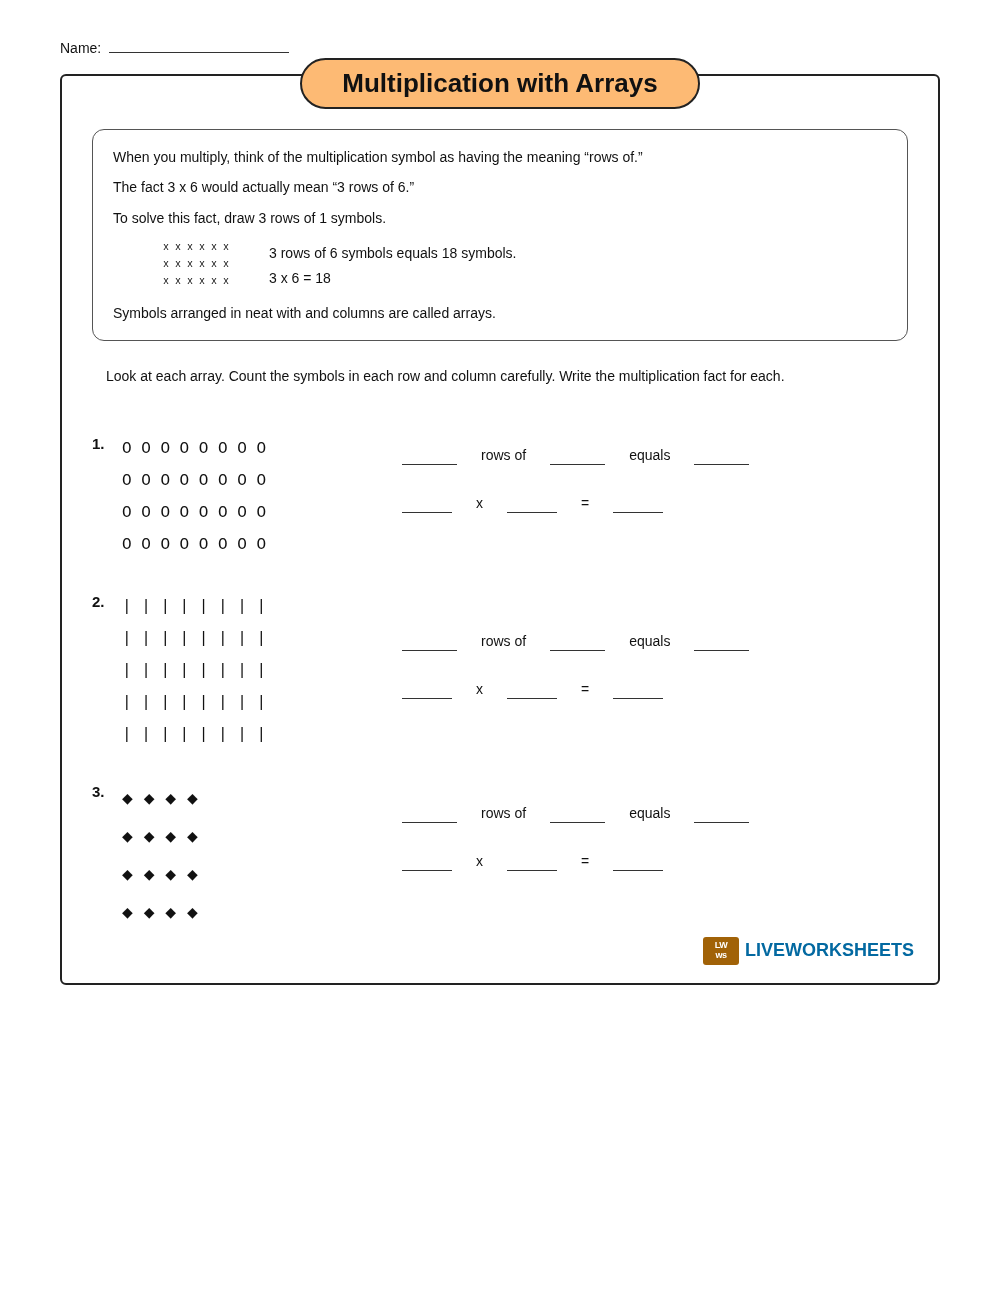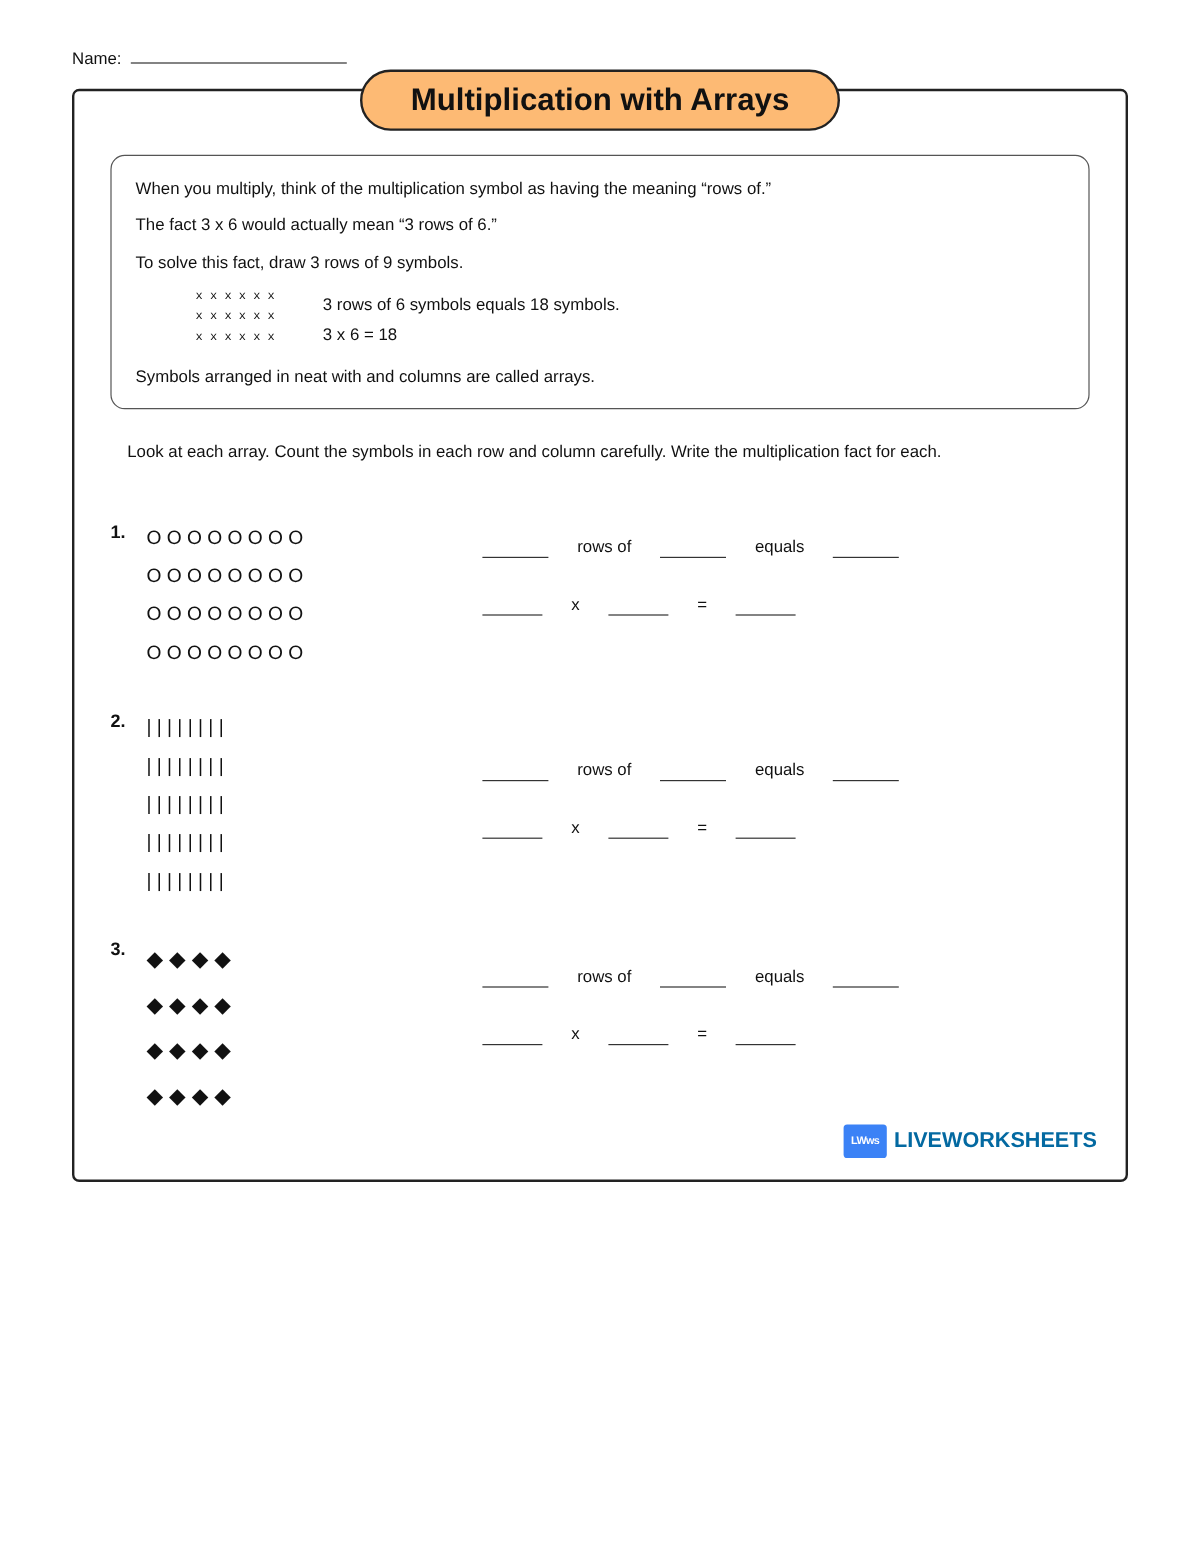--- a/index.html
+++ b/index.html
@@ -93,21 +93,21 @@
       gap: 0;
     }
     .problem-num {
       font-family: Arial, sans-serif;
       font-size: 15px;
       font-weight: bold;
       min-width: 30px;
       padding-top: 2px;
     }
     .problem-array {
-      font-family: Liberation Sans, sans-serif;
+      font-family: Liberation Mono, monospace;
       font-size: 16px;
       line-height: 2;
       min-width: 260px;
     }
     .problem-fields {
       font-family: Arial, sans-serif;
       font-size: 14px;
       line-height: 2.7;
       padding-top: 4px;
       margin-left: 20px;
@@ -137,26 +137,27 @@
       display: flex;
       align-items: center;
       gap: 6px;
     }
     .lw-logo {
       display: inline-flex;
       align-items: center;
       justify-content: center;
       width: 36px;
       height: 28px;
-      background: #3b82f6;
+      background: #a16207;
       border-radius: 3px;
       color: #fff;
       font-size: 9px;
       font-weight: bold;
       font-family: Arial, sans-serif;
+      flex-direction: column;
       line-height: 1.1;
       letter-spacing: -0.5px;
     }
     .lw-text {
       font-family: Arial, sans-serif;
       font-size: 18px;
       font-weight: bold;
       color: #0369a1;
     }
   </style>
@@ -172,21 +173,21 @@
 
   <div class="title-container">
     <div class="title-pill">
       <span>Multiplication with Arrays</span>
     </div>
   </div>
 
   <div class="info-box">
     <p>When you multiply, think of the multiplication symbol as having the meaning “rows of.”</p>
     <p>The fact 3 x 6 would actually mean “3 rows of 6.”</p>
-    <p>To solve this fact, draw 3 rows of 9 symbols.</p>
+    <p>To solve this fact, draw 3 rows of 1 symbols.</p>
     <div class="array-demo">
       <div class="array-demo-symbols">
         <div>x x x x x x</div>
         <div>x x x x x x</div>
         <div>x x x x x x</div>
       </div>
       <div class="array-demo-text">
         <div>3 rows of 6 symbols equals 18 symbols.</div>
         <div>3 x 6 = 18</div>
       </div>

